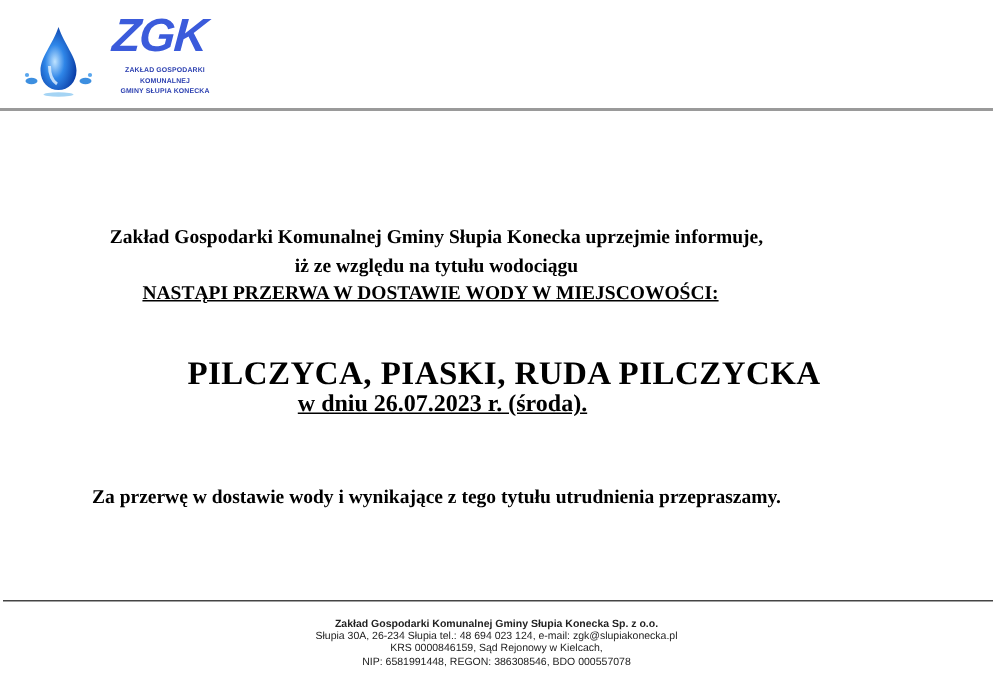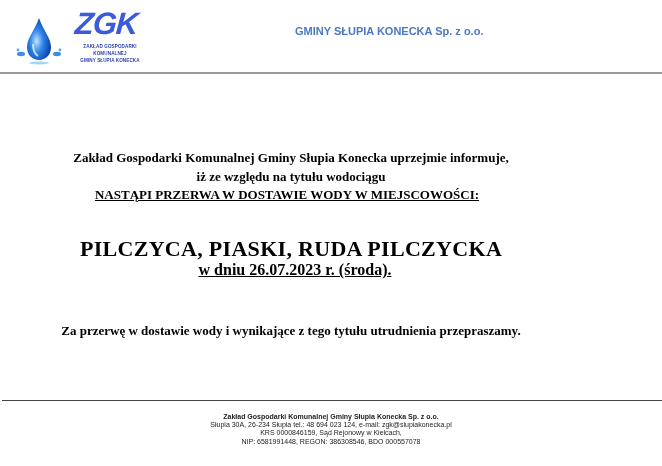--- a/index.html
+++ b/index.html
@@ -11,21 +11,21 @@
   .logo-sub { position: absolute; left: 58px; top: 37px; width: 80px; text-align: center; font-family: "Liberation Sans", sans-serif; font-weight: 700; font-size: 4.6px; line-height: 7px; color: #2b3fb0; letter-spacing: 0.1px; }
 
   .company-header { position: absolute; left: 295px; top: 25px; font-family: "Liberation Sans", sans-serif; font-weight: 700; font-size: 11px; line-height: 13px; color: #4a78c2; }
 
   .header-rule { position: absolute; left: 0; top: 72px; width: 662px; height: 2px; background: #9a9a9a; }
 
   .notice { position: absolute; left: 0; width: 582px; text-align: center; font-weight: 700; }
   .line1 { top: 150px; font-size: 13px; }
   .line2 { top: 169px; font-size: 13px; }
   .line3 { top: 187px; font-size: 13px; text-decoration: underline; left: -4px; }
-  .places { top: 236px; font-size: 22px; letter-spacing: 0.3px; }
+  .places { top: 236px; font-size: 22px; letter-spacing: 0.3px; margin-left: 45px; }
   .date { top: 261px; font-size: 16px; text-decoration: underline; left: 4px; }
   .apology { top: 323px; font-size: 13px; }
 
   .footer-rule { position: absolute; left: 2px; top: 400px; width: 660px; height: 1px; background: #444; }
   .footer { position: absolute; left: 0; top: 413px; width: 662px; text-align: center; font-family: "Liberation Sans", sans-serif; font-size: 7px; line-height: 8.2px; color: #222; }
   .footer .f-name { font-weight: 700; }
 </style>
 </head>
 <body>
 
@@ -48,21 +48,20 @@
   </svg>
   <div class="zgk">ZGK</div>
   <div class="logo-sub">
     <div>ZAKŁAD GOSPODARKI</div>
     <div>KOMUNALNEJ</div>
     <div>GMINY SŁUPIA KONECKA</div>
   </div>
 </div>
 
 <div class="company-header">
-  <div>GMINY SŁUPIA KONECKA Sp. z o.o.</div>
 </div>
 
 <div class="header-rule"></div>
 
 <div class="notice line1">Zakład Gospodarki Komunalnej Gminy Słupia Konecka uprzejmie informuje,</div>
 <div class="notice line2">iż ze względu na tytułu wodociągu</div>
 <div class="notice line3">NASTĄPI PRZERWA W DOSTAWIE WODY W MIEJSCOWOŚCI:</div>
 <div class="notice places">PILCZYCA, PIASKI, RUDA PILCZYCKA</div>
 <div class="notice date">w dniu 26.07.2023 r. (środa).</div>
 <div class="notice apology">Za przerwę w dostawie wody i wynikające z tego tytułu utrudnienia przepraszamy.</div>

